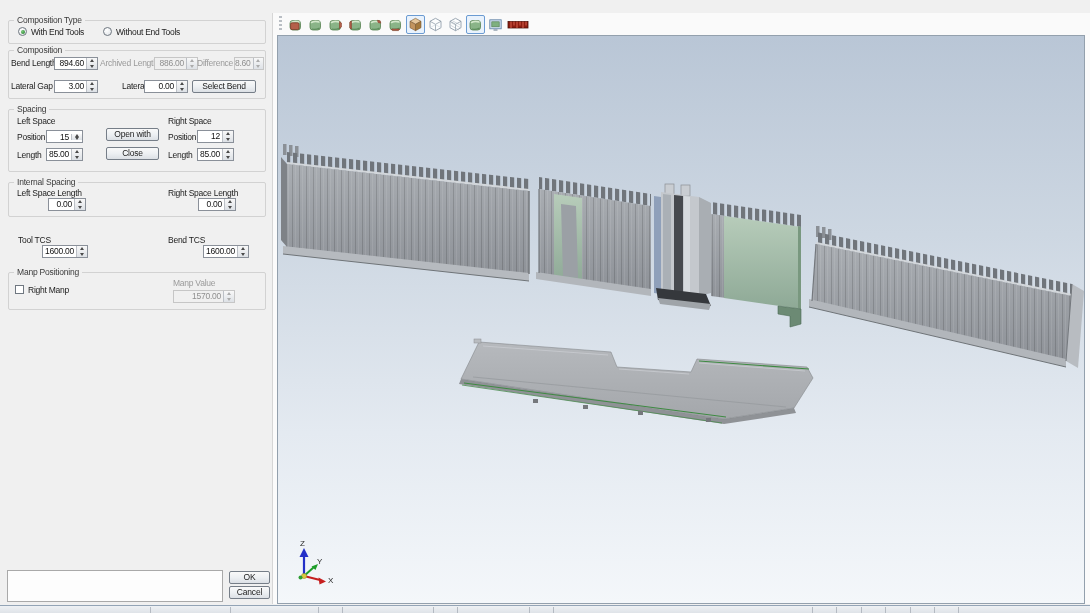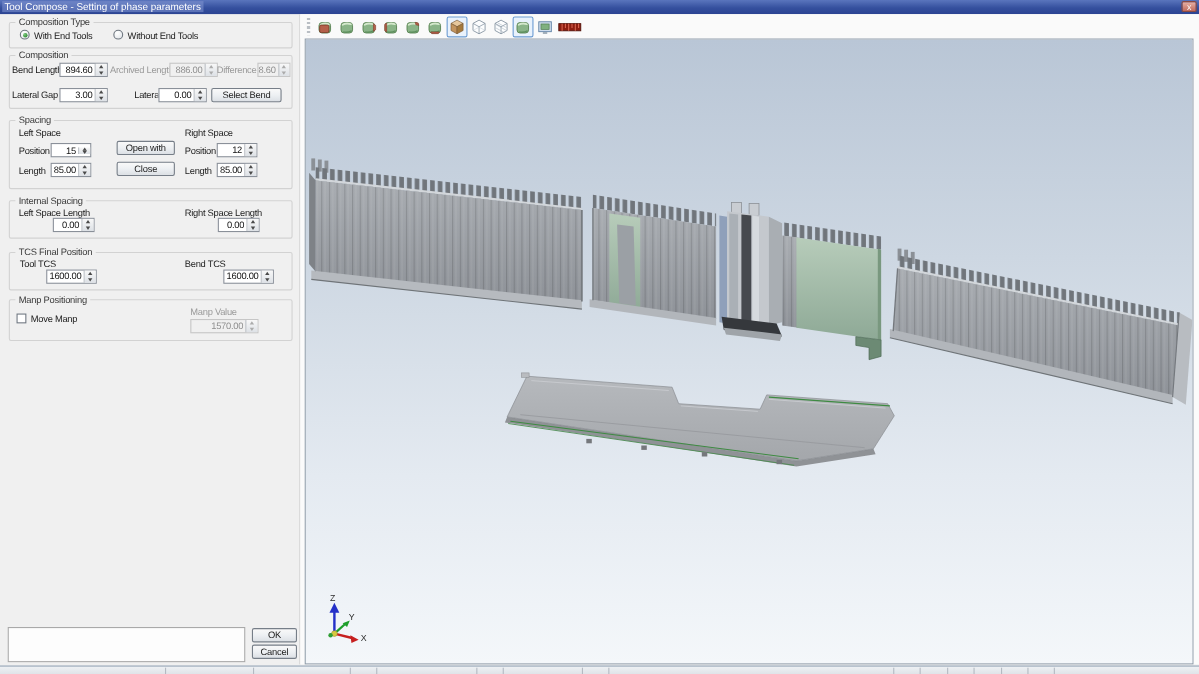--- a/index.html
+++ b/index.html
@@ -56,26 +56,20 @@
   
   .status-strip{position:absolute;left:0;top:605px;width:1090px;height:8px;
     background:linear-gradient(#eef1f4,#dfe3e8);border-top:1px solid #93a4b6;box-sizing:border-box;}
   .status-strip .sep{position:absolute;top:1px;width:1px;height:6px;background:#b4bac2;}
 </style>
 </head>
 <body>
 
 <div id="app">
 
-  <div class="titlebar">
-    <span class="title-text">Tool Compose - Setting of phase parameters</span>
-    <div class="close-btn">
-      <span>x</span>
-    </div>
-  </div>
 
   <div class="left-panel">
 
     <div class="grp" style="left:8px;top:7px;width:256px;height:22px;">
       <span class="grp-label">Composition Type</span>
     </div>
     <span class="radio" style="left:18px;top:14px;">
         <i class="dot"></i>
       </span>
     <span class="lbl" style="left:31px;top:15px;">With End Tools</span>
@@ -224,23 +218,20 @@
       <span class="arr">
           <i>
             <s class="tu"></s>
           </i>
           <i>
             <s class="td"></s>
           </i>
         </span>
     </div>
 
-    <div class="grp" style="left:8px;top:216px;width:256px;height:33px;">
-      <span class="grp-label">TCS Final Position</span>
-    </div>
     <span class="lbl" style="left:18px;top:223px;">Tool TCS</span>
     <div class="spin" style="left:42px;top:232px;width:46px;">
       <span class="val">1600.00</span>
       <span class="arr">
           <i>
             <s class="tu"></s>
           </i>
           <i>
             <s class="td"></s>
           </i>
@@ -256,21 +247,21 @@
           <i>
             <s class="td"></s>
           </i>
         </span>
     </div>
 
     <div class="grp" style="left:8px;top:259px;width:256px;height:36px;">
       <span class="grp-label">Manp Positioning</span>
     </div>
     <span class="check" style="left:15px;top:272px;"></span>
-    <span class="lbl" style="left:28px;top:273px;">Move Manp</span>
+    <span class="lbl" style="left:28px;top:273px;">Right Manp</span>
     <span class="lbl dis" style="left:173px;top:266px;">Manp Value</span>
     <div class="spin dis" style="left:173px;top:277px;width:62px;">
       <span class="val">1570.00</span>
       <span class="arr">
           <i>
             <s class="tu"></s>
           </i>
           <i>
             <s class="td"></s>
           </i>

